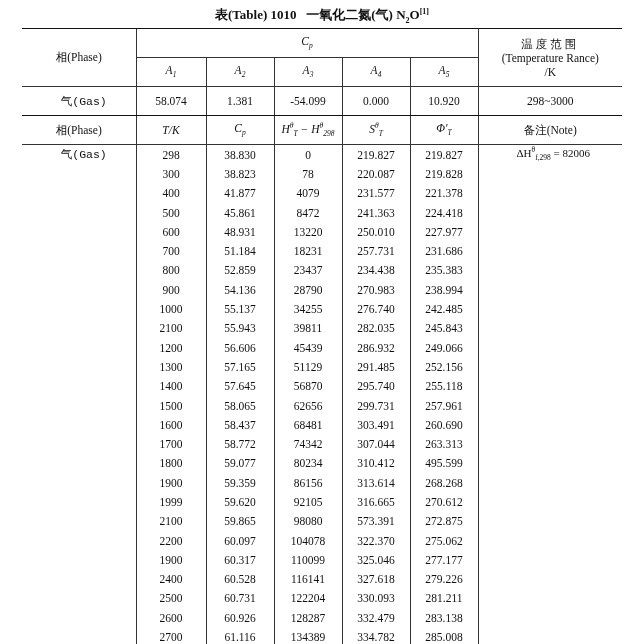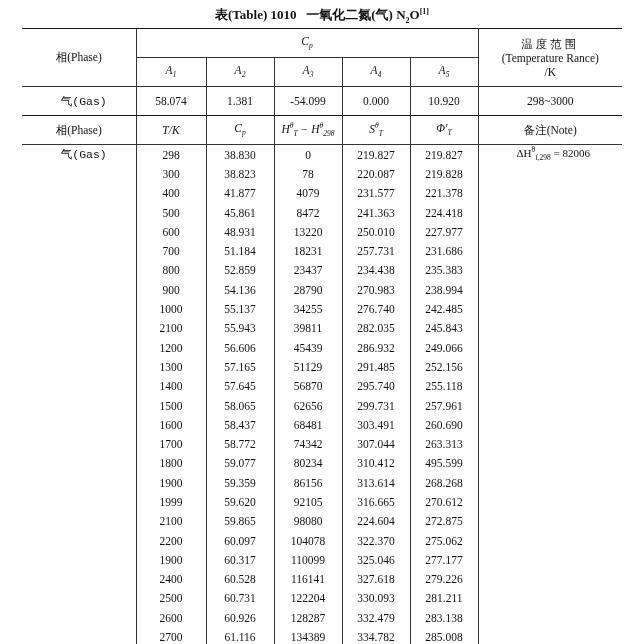--- a/index.html
+++ b/index.html
@@ -246,21 +246,21 @@
         <td class="vl">92105</td>
         <td class="vl">316.665</td>
         <td class="vl vr">270.612</td>
         <td class="note"></td>
       </tr>
       <tr class="datarow">
         <td class="phase"></td>
         <td class="vl">2100</td>
         <td class="vl">59.865</td>
         <td class="vl">98080</td>
-        <td class="vl">224.604</td>
+        <td class="vl">573.391</td>
         <td class="vl vr">272.875</td>
         <td class="note"></td>
       </tr>
       <tr class="datarow">
         <td class="phase"></td>
         <td class="vl">2200</td>
         <td class="vl">60.097</td>
         <td class="vl">104078</td>
         <td class="vl">322.370</td>
         <td class="vl vr">275.062</td>

